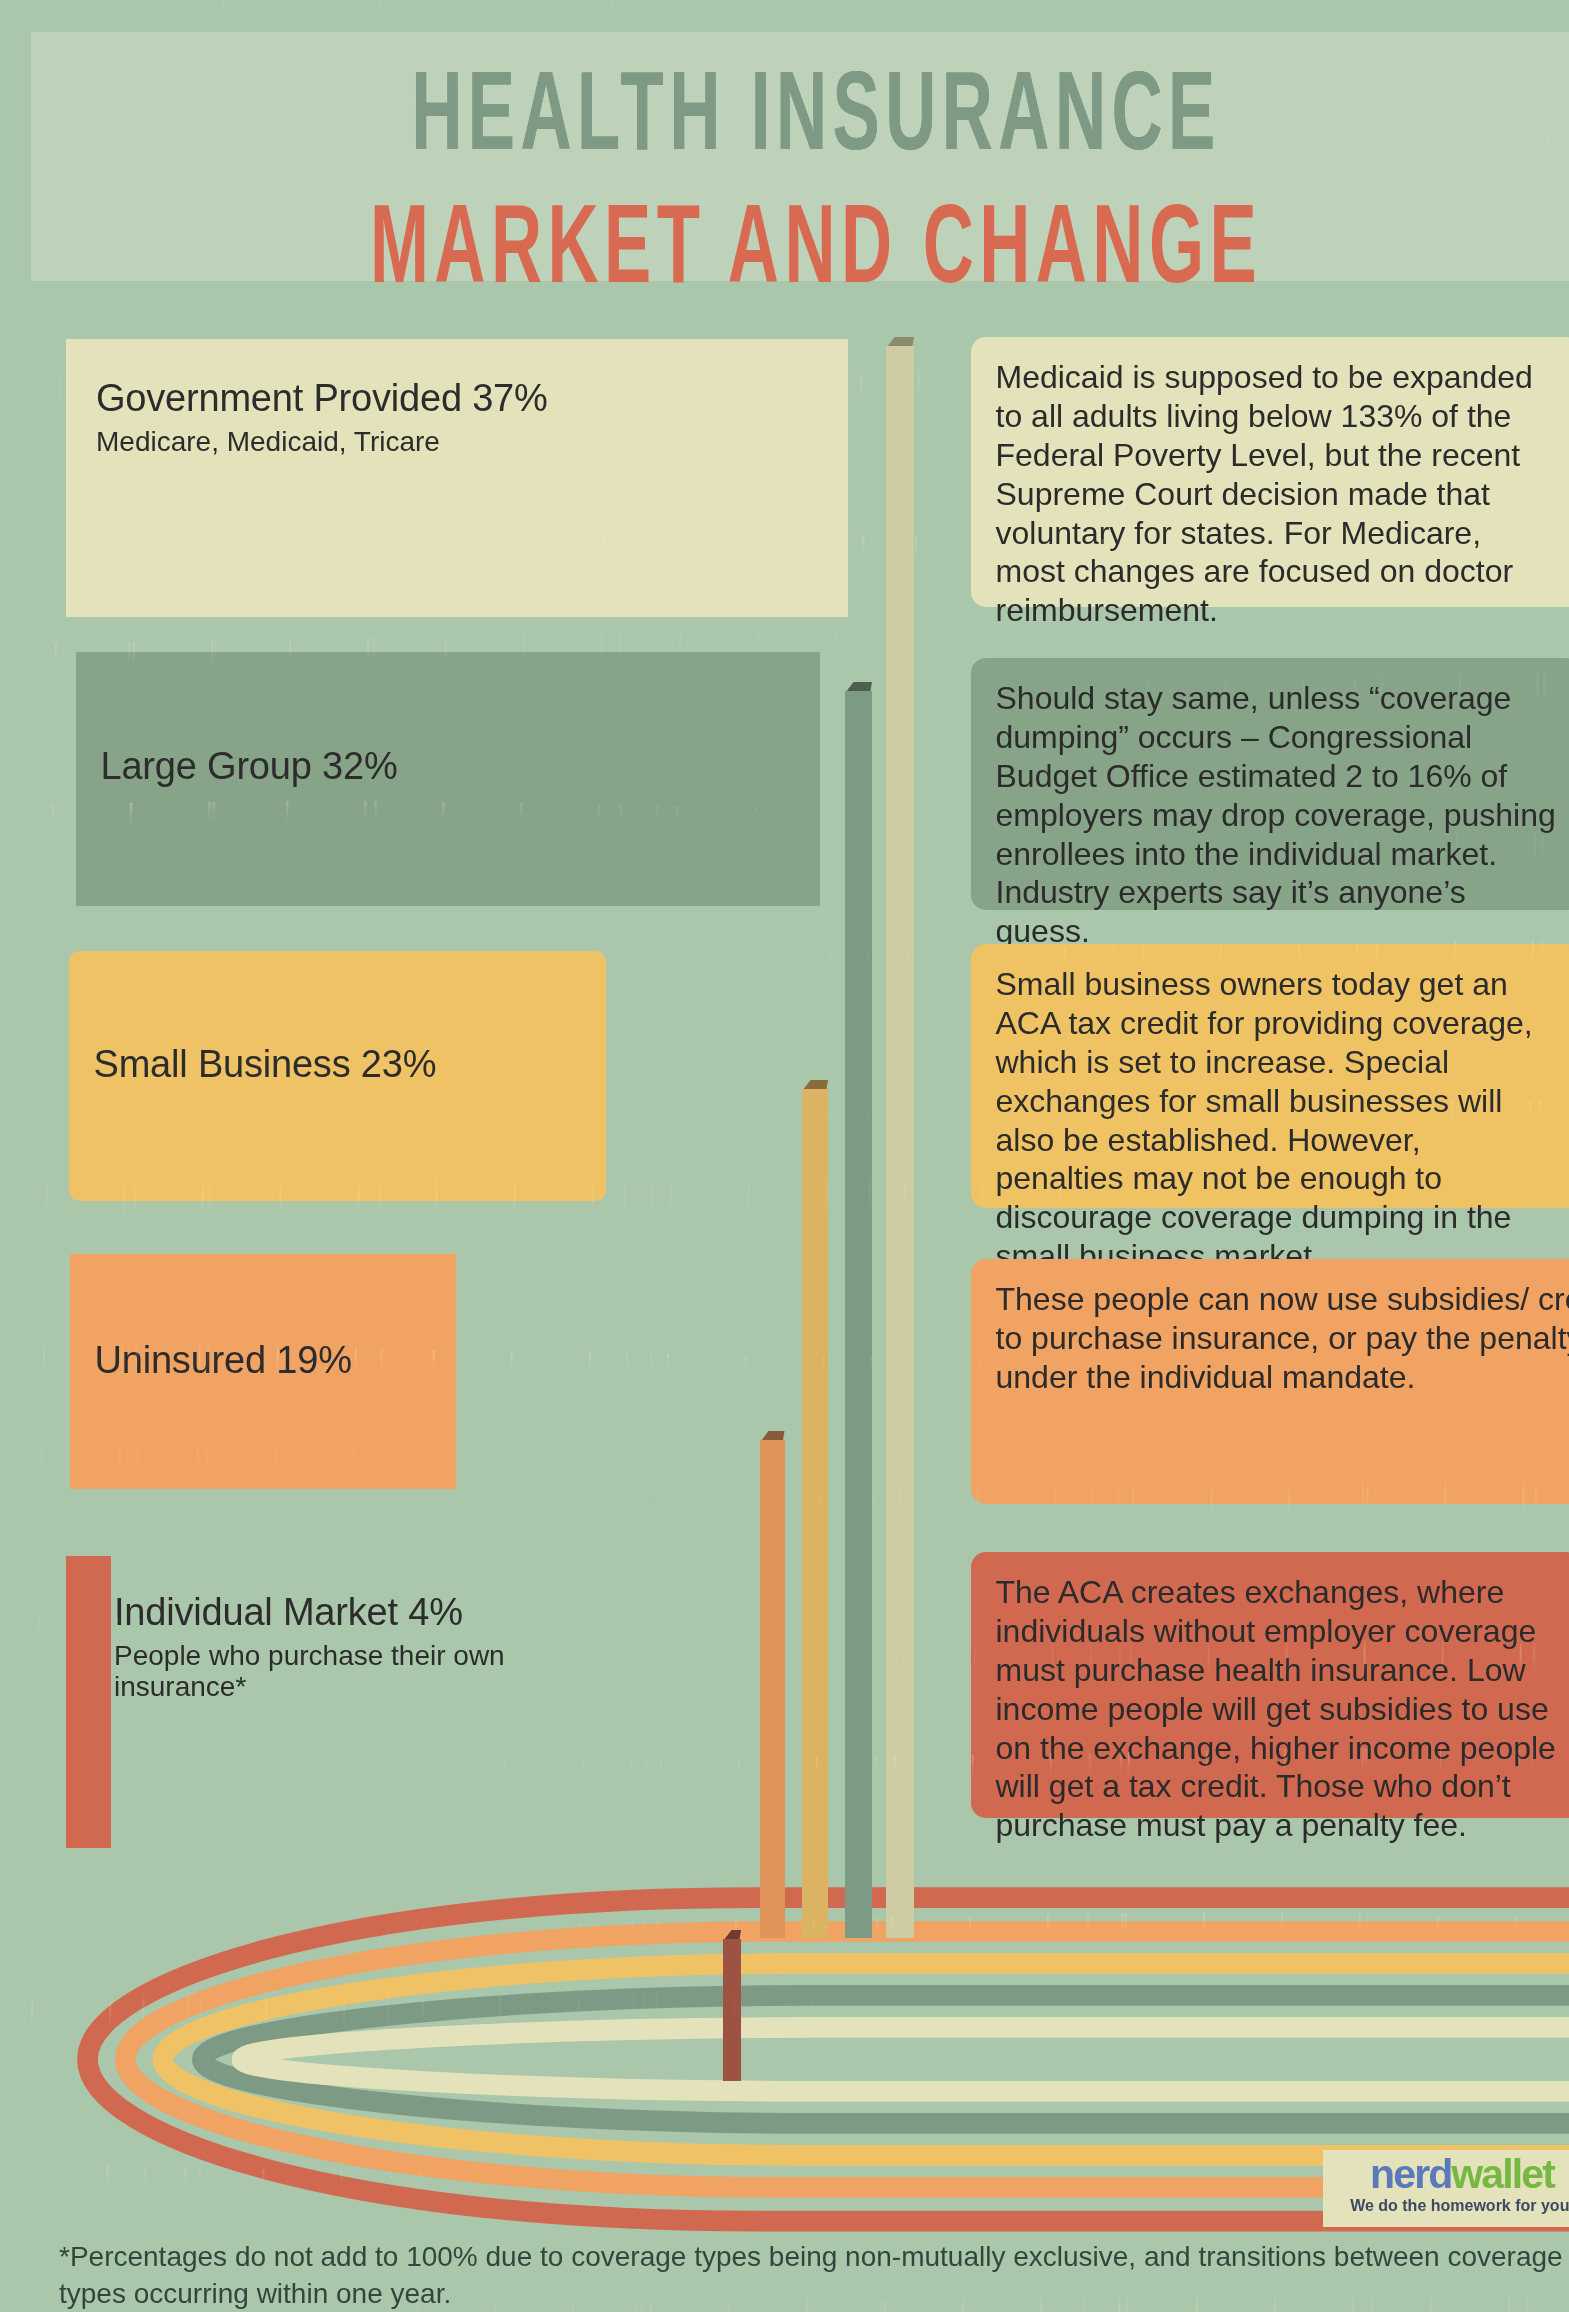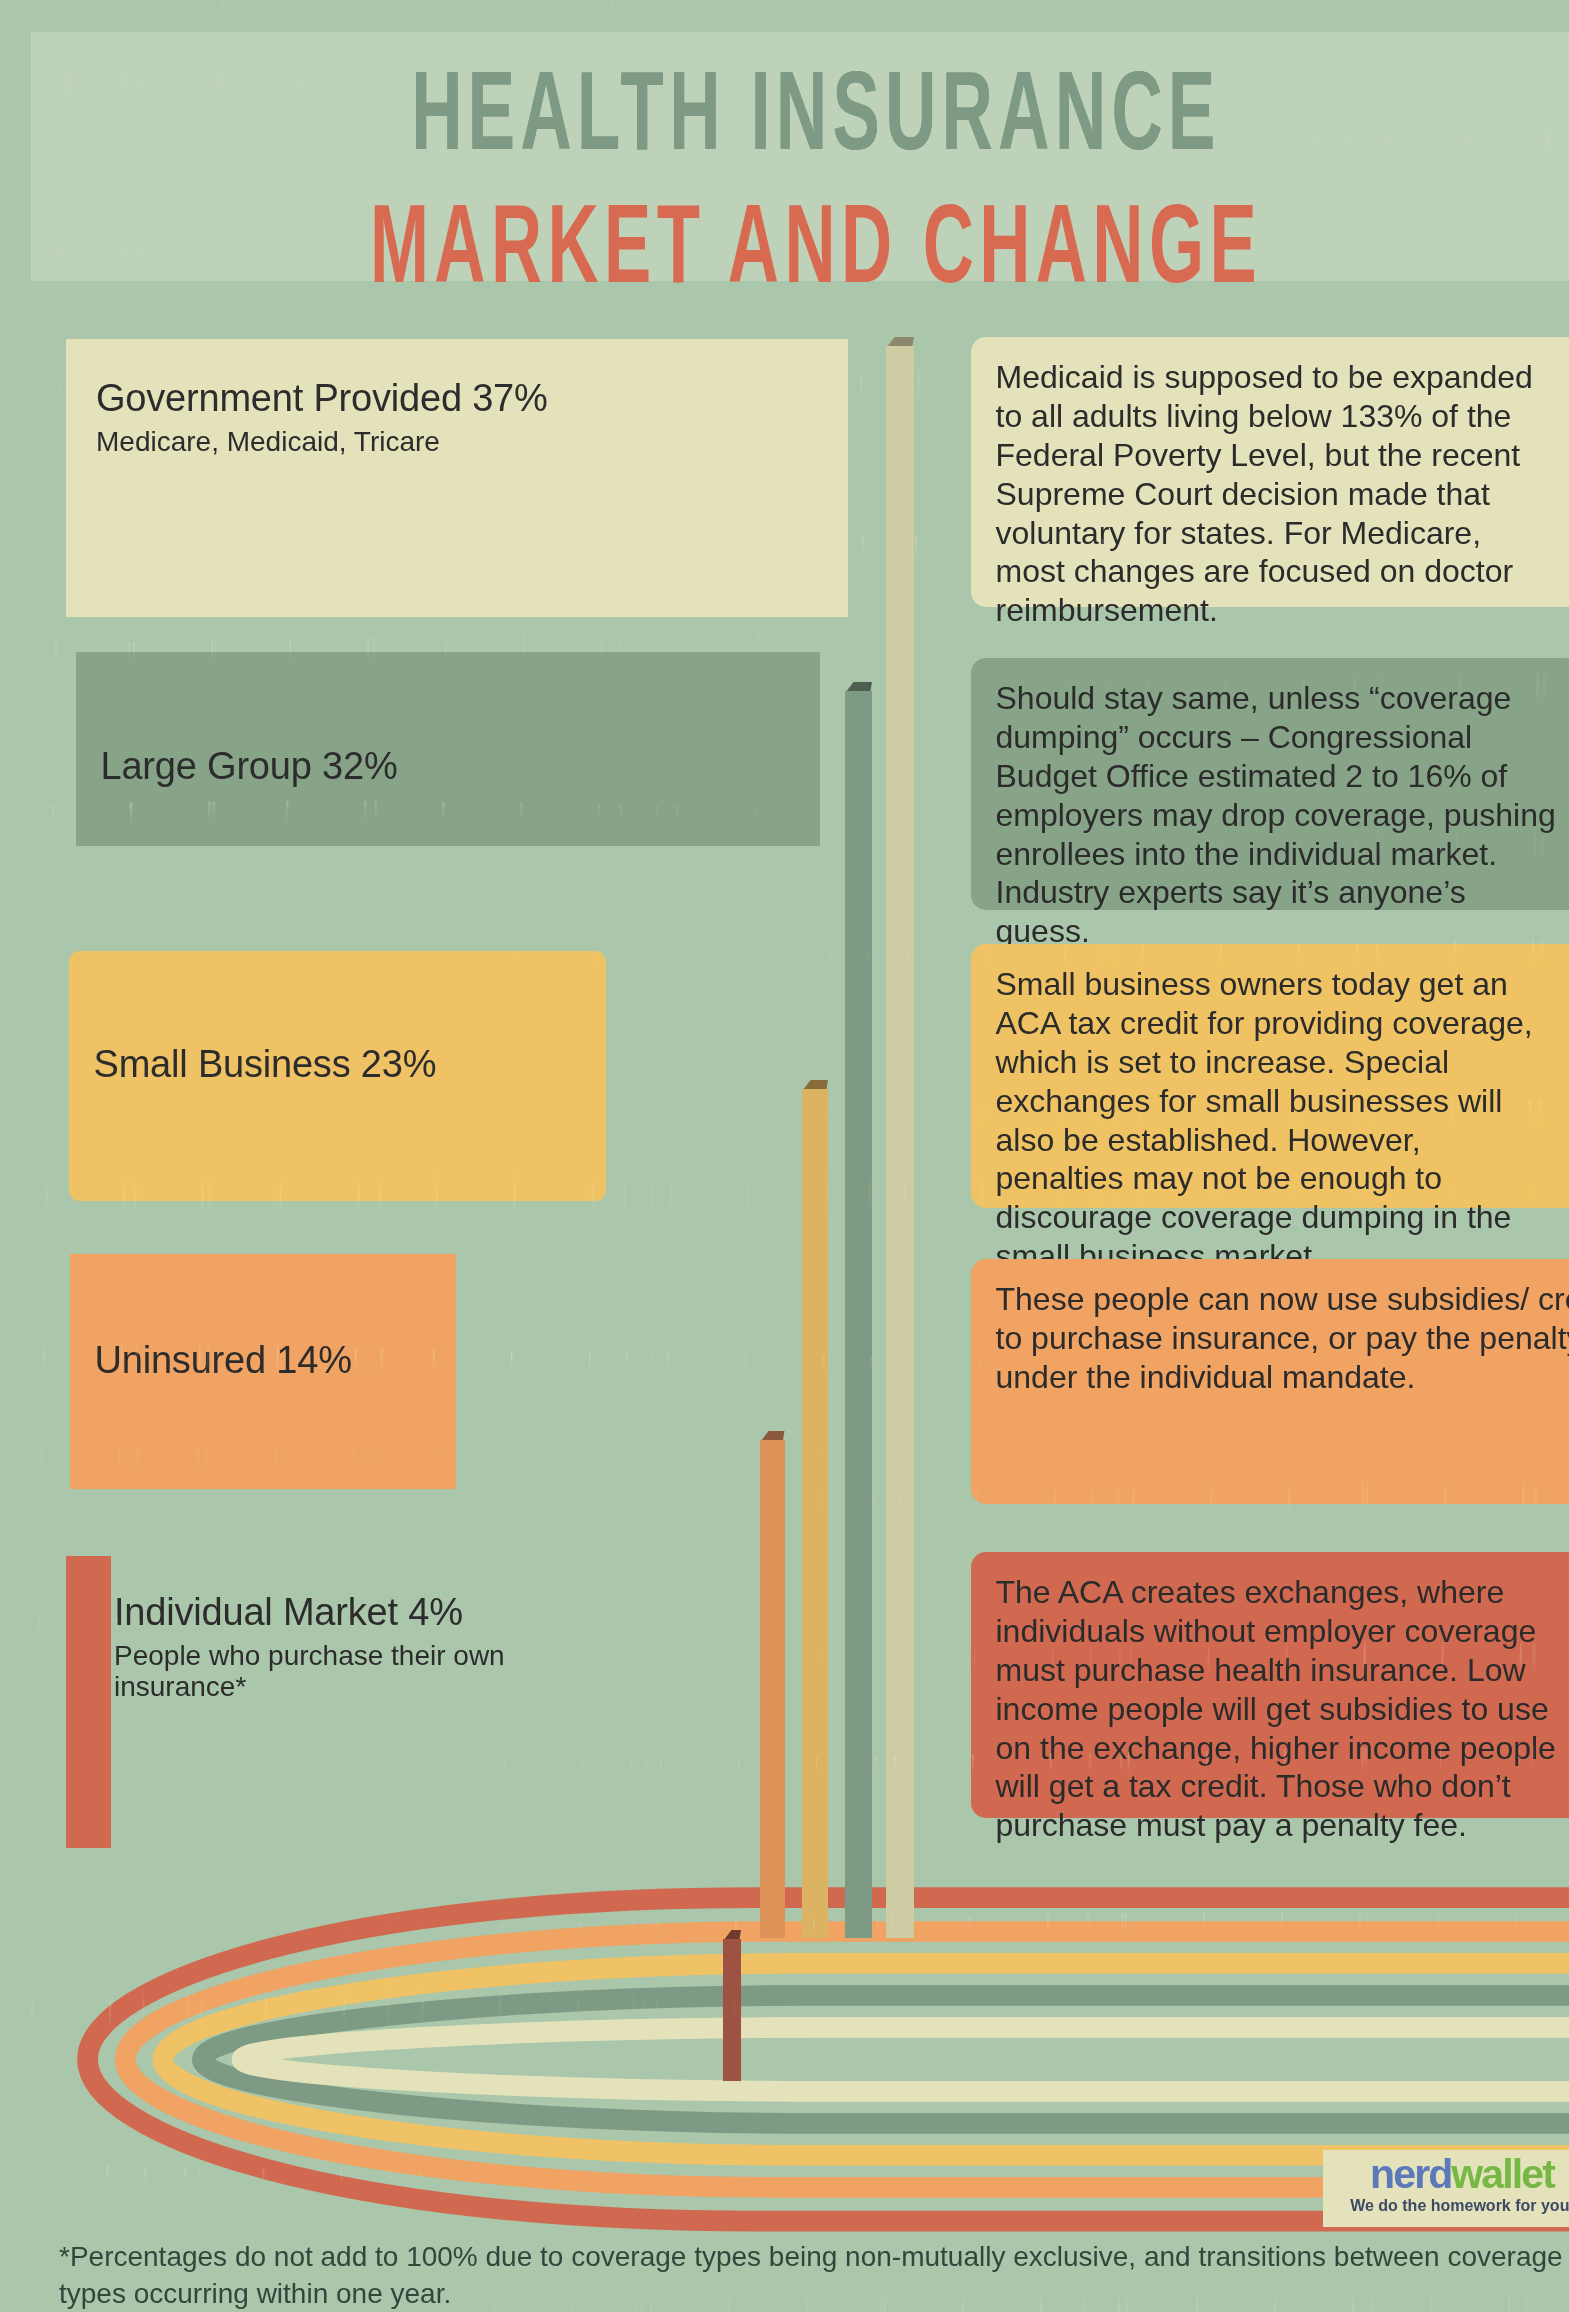--- a/index.html
+++ b/index.html
@@ -133,30 +133,30 @@
     <div class="top" style="background:#6d3a2c;"></div>
     <div class="side" style="background:#70392b;"></div>
     <div class="face" style="background:#9e5241;"></div>
   </div>
 
   <div class="lblock" style="left:35px;top:339px;width:782px;height:278px;background:#e3e2bb;">
     <div class="head" style="padding:38px 0 0 30px;">Government Provided 37%</div>
     <div class="sub" style="padding:0 0 0 30px;">Medicare, Medicaid, Tricare</div>
   </div>
 
-  <div class="lblock" style="left:45px;top:652px;width:744px;height:194px;background:#87a488;">
+  <div class="lblock" style="left:45px;top:652px;width:744px;height:254px;background:#87a488;">
     <div class="head" style="padding:93px 0 0 24.5px;">Large Group 32%</div>
   </div>
 
   <div class="lblock" style="left:38px;top:951px;width:537px;height:250px;background:#efc365;border-radius:11px;">
     <div class="head" style="padding:92px 0 0 24.5px;">Small Business 23%</div>
   </div>
 
   <div class="lblock" style="left:39px;top:1254px;width:386px;height:235px;background:#f0a362;">
-    <div class="head" style="padding:85px 0 0 24.5px;">Uninsured 14%</div>
+    <div class="head" style="padding:85px 0 0 24.5px;">Uninsured 19%</div>
   </div>
 
   <div class="lblock" style="left:35px;top:1556px;width:45px;height:292px;background:#d0694f;"></div>
   <div class="lblock" style="left:83px;top:1591px;width:490px;">
     <div class="head">Individual Market 4%</div>
     <div class="sub" style="width:405px;">People who purchase their own insurance*</div>
   </div>
 
   <div class="note" style="left:940px;top:337px;width:610px;height:270px;background:#e3e2bb;">
     <span>Medicaid is supposed to be expanded to  all adults living below 133% of the Federal Poverty Level, but the recent Supreme Court decision made that voluntary for states. For Medicare, most changes are  focused on doctor reimbursement.</span>

